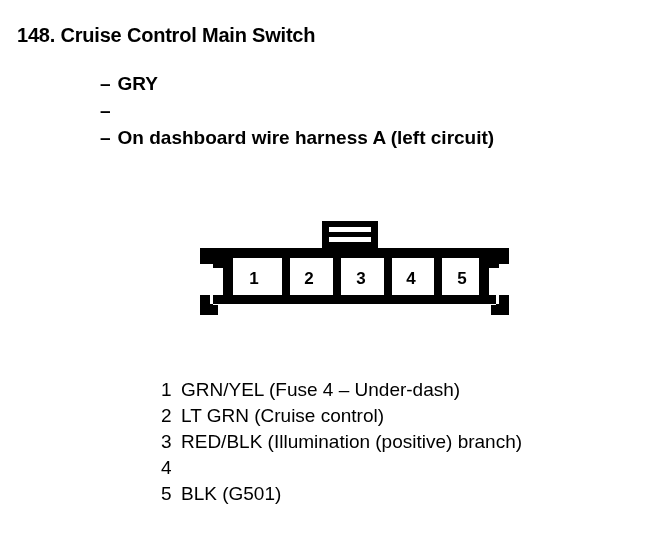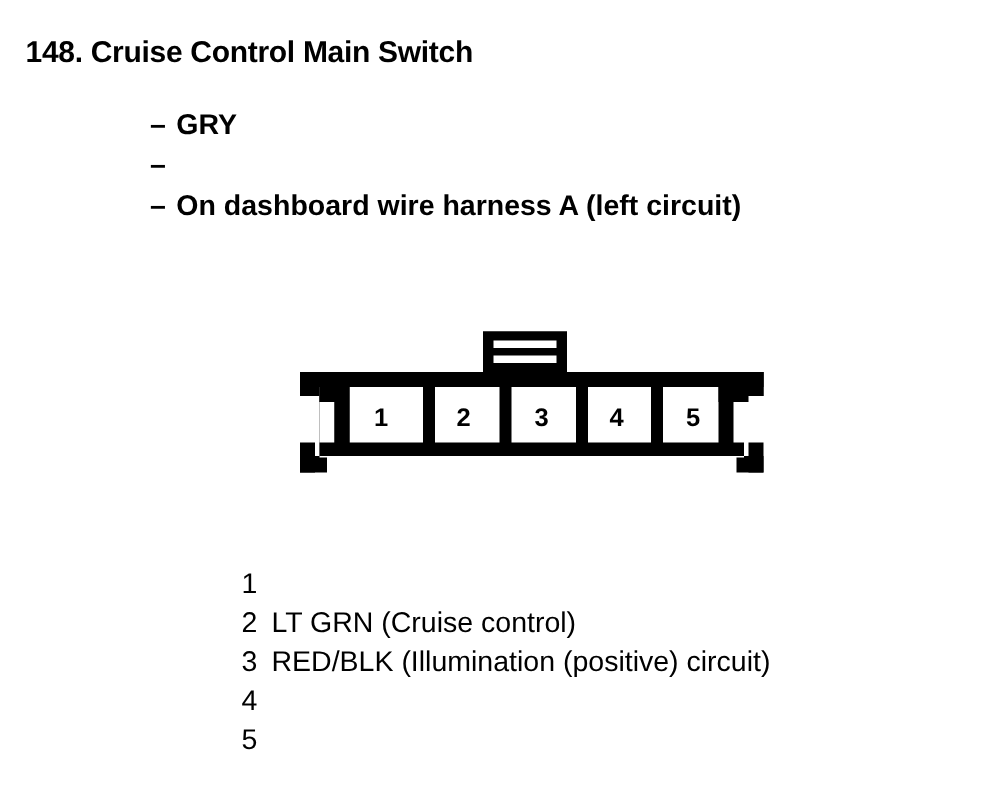--- a/index.html
+++ b/index.html
@@ -177,28 +177,30 @@
       <text class="cavity-number" x="165" y="68">3</text>
       <text class="cavity-number" x="215" y="68">4</text>
       <text class="cavity-number" x="266" y="68">5</text>
     </g>
   </svg>
 </div>
 
 <div class="pin-legend">
   <div class="legend-row">
     <span class="legend-num">1</span>
+    <span class="legend-desc">GRN/YEL (Fuse 4 – Under-dash)</span>
   </div>
   <div class="legend-row">
     <span class="legend-num">2</span>
     <span class="legend-desc">LT GRN (Cruise control)</span>
   </div>
   <div class="legend-row">
     <span class="legend-num">3</span>
-    <span class="legend-desc">RED/BLK (Illumination (positive) circuit)</span>
+    <span class="legend-desc">RED/BLK (Illumination (positive) branch)</span>
   </div>
   <div class="legend-row">
     <span class="legend-num">4</span>
   </div>
   <div class="legend-row">
     <span class="legend-num">5</span>
+    <span class="legend-desc">BLK (G501)</span>
   </div>
 </div>
 
 </body></html>

